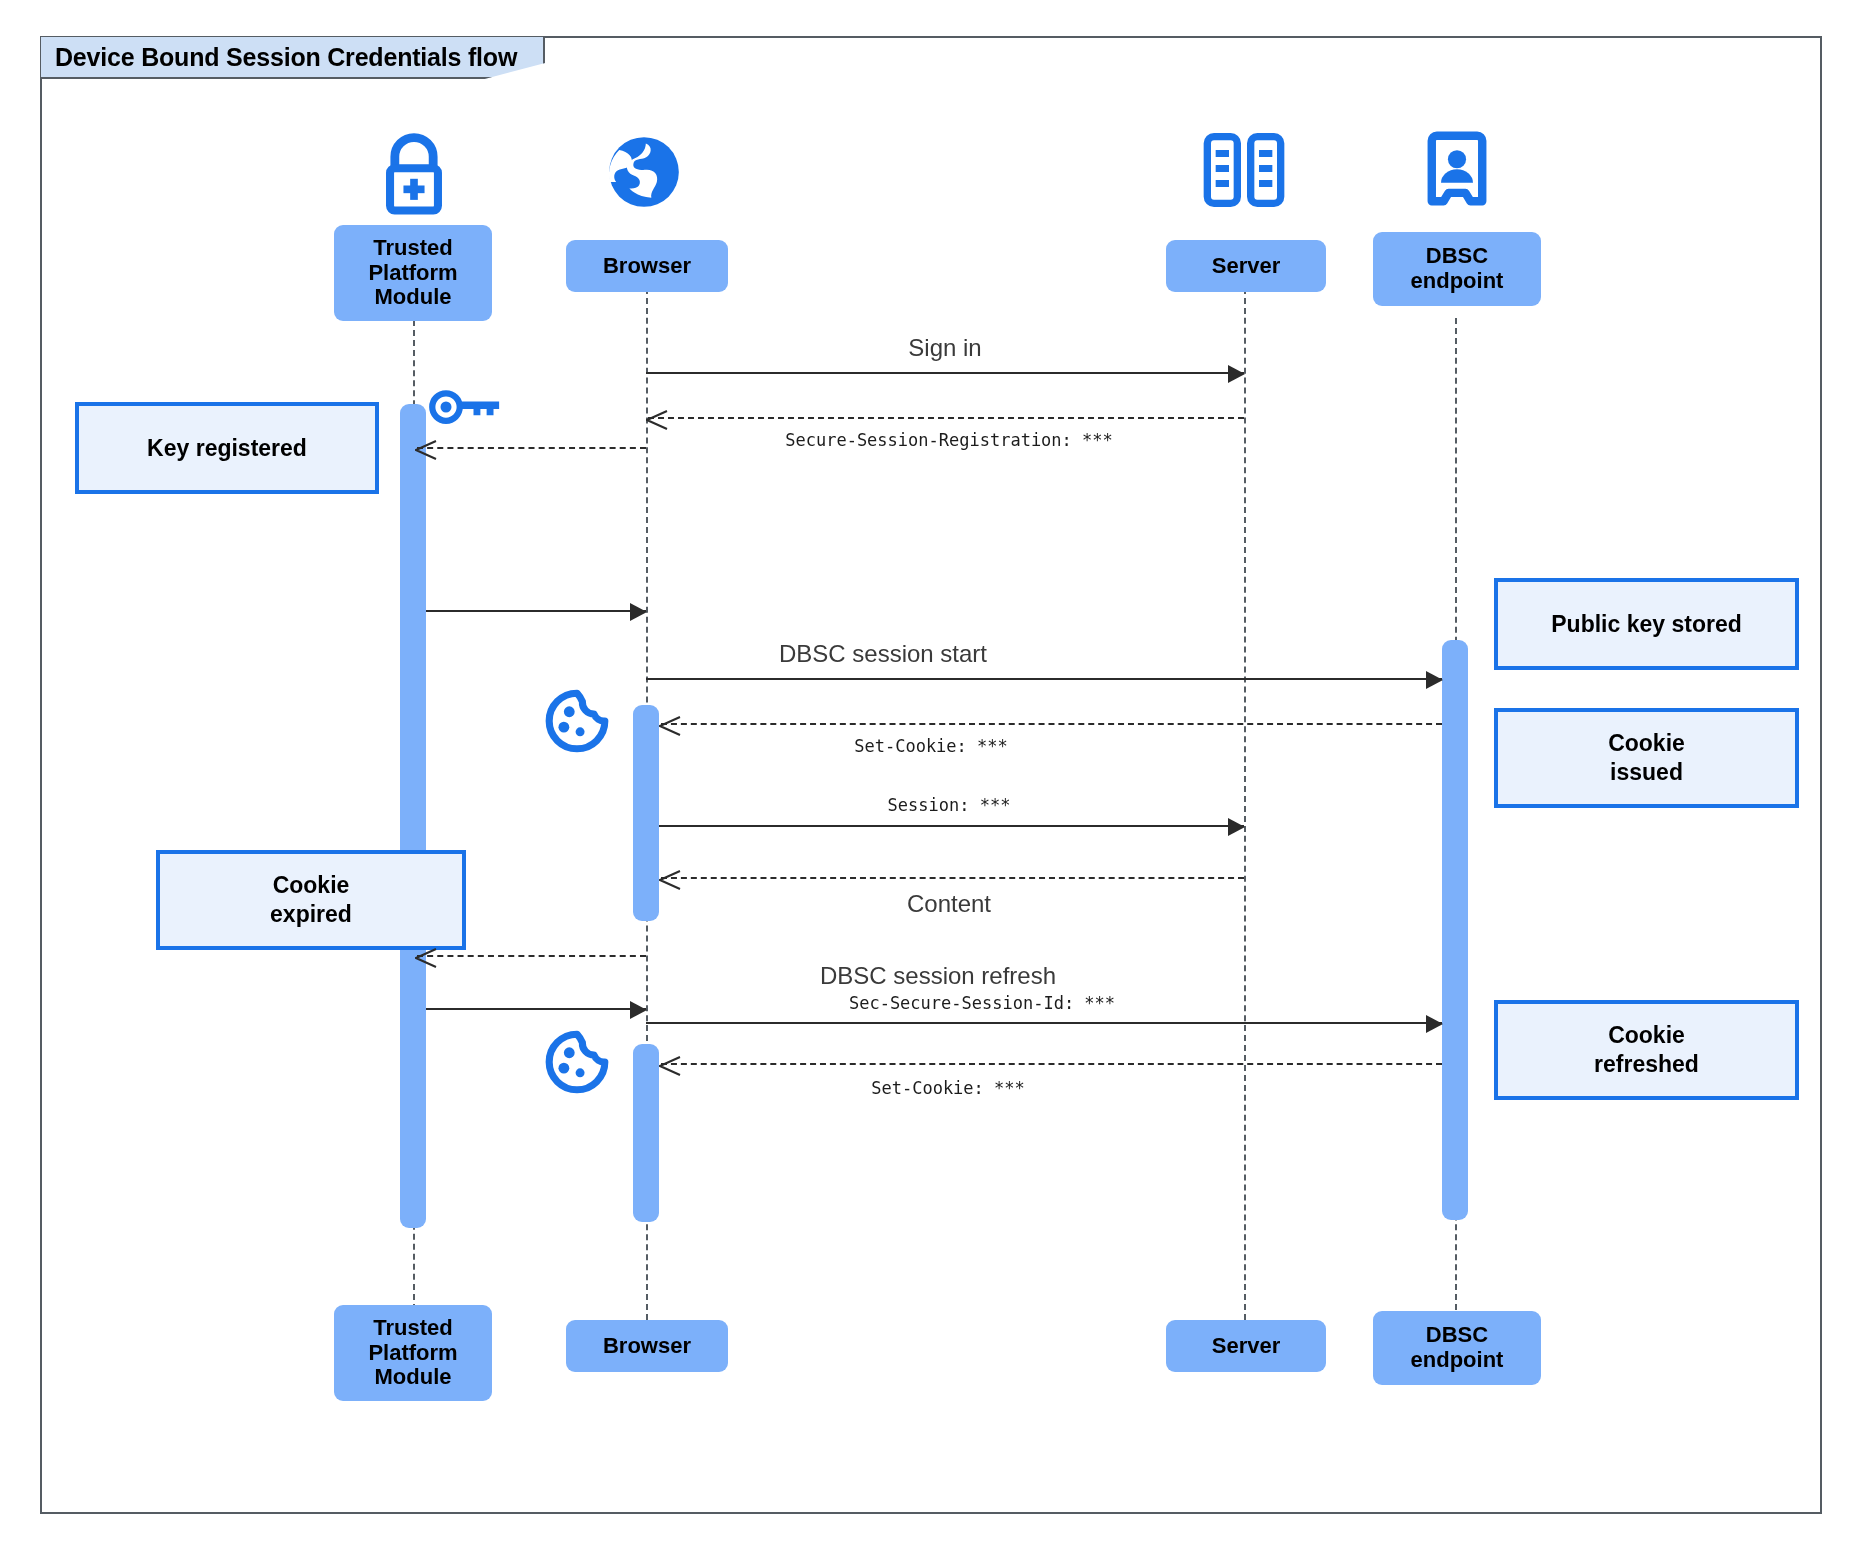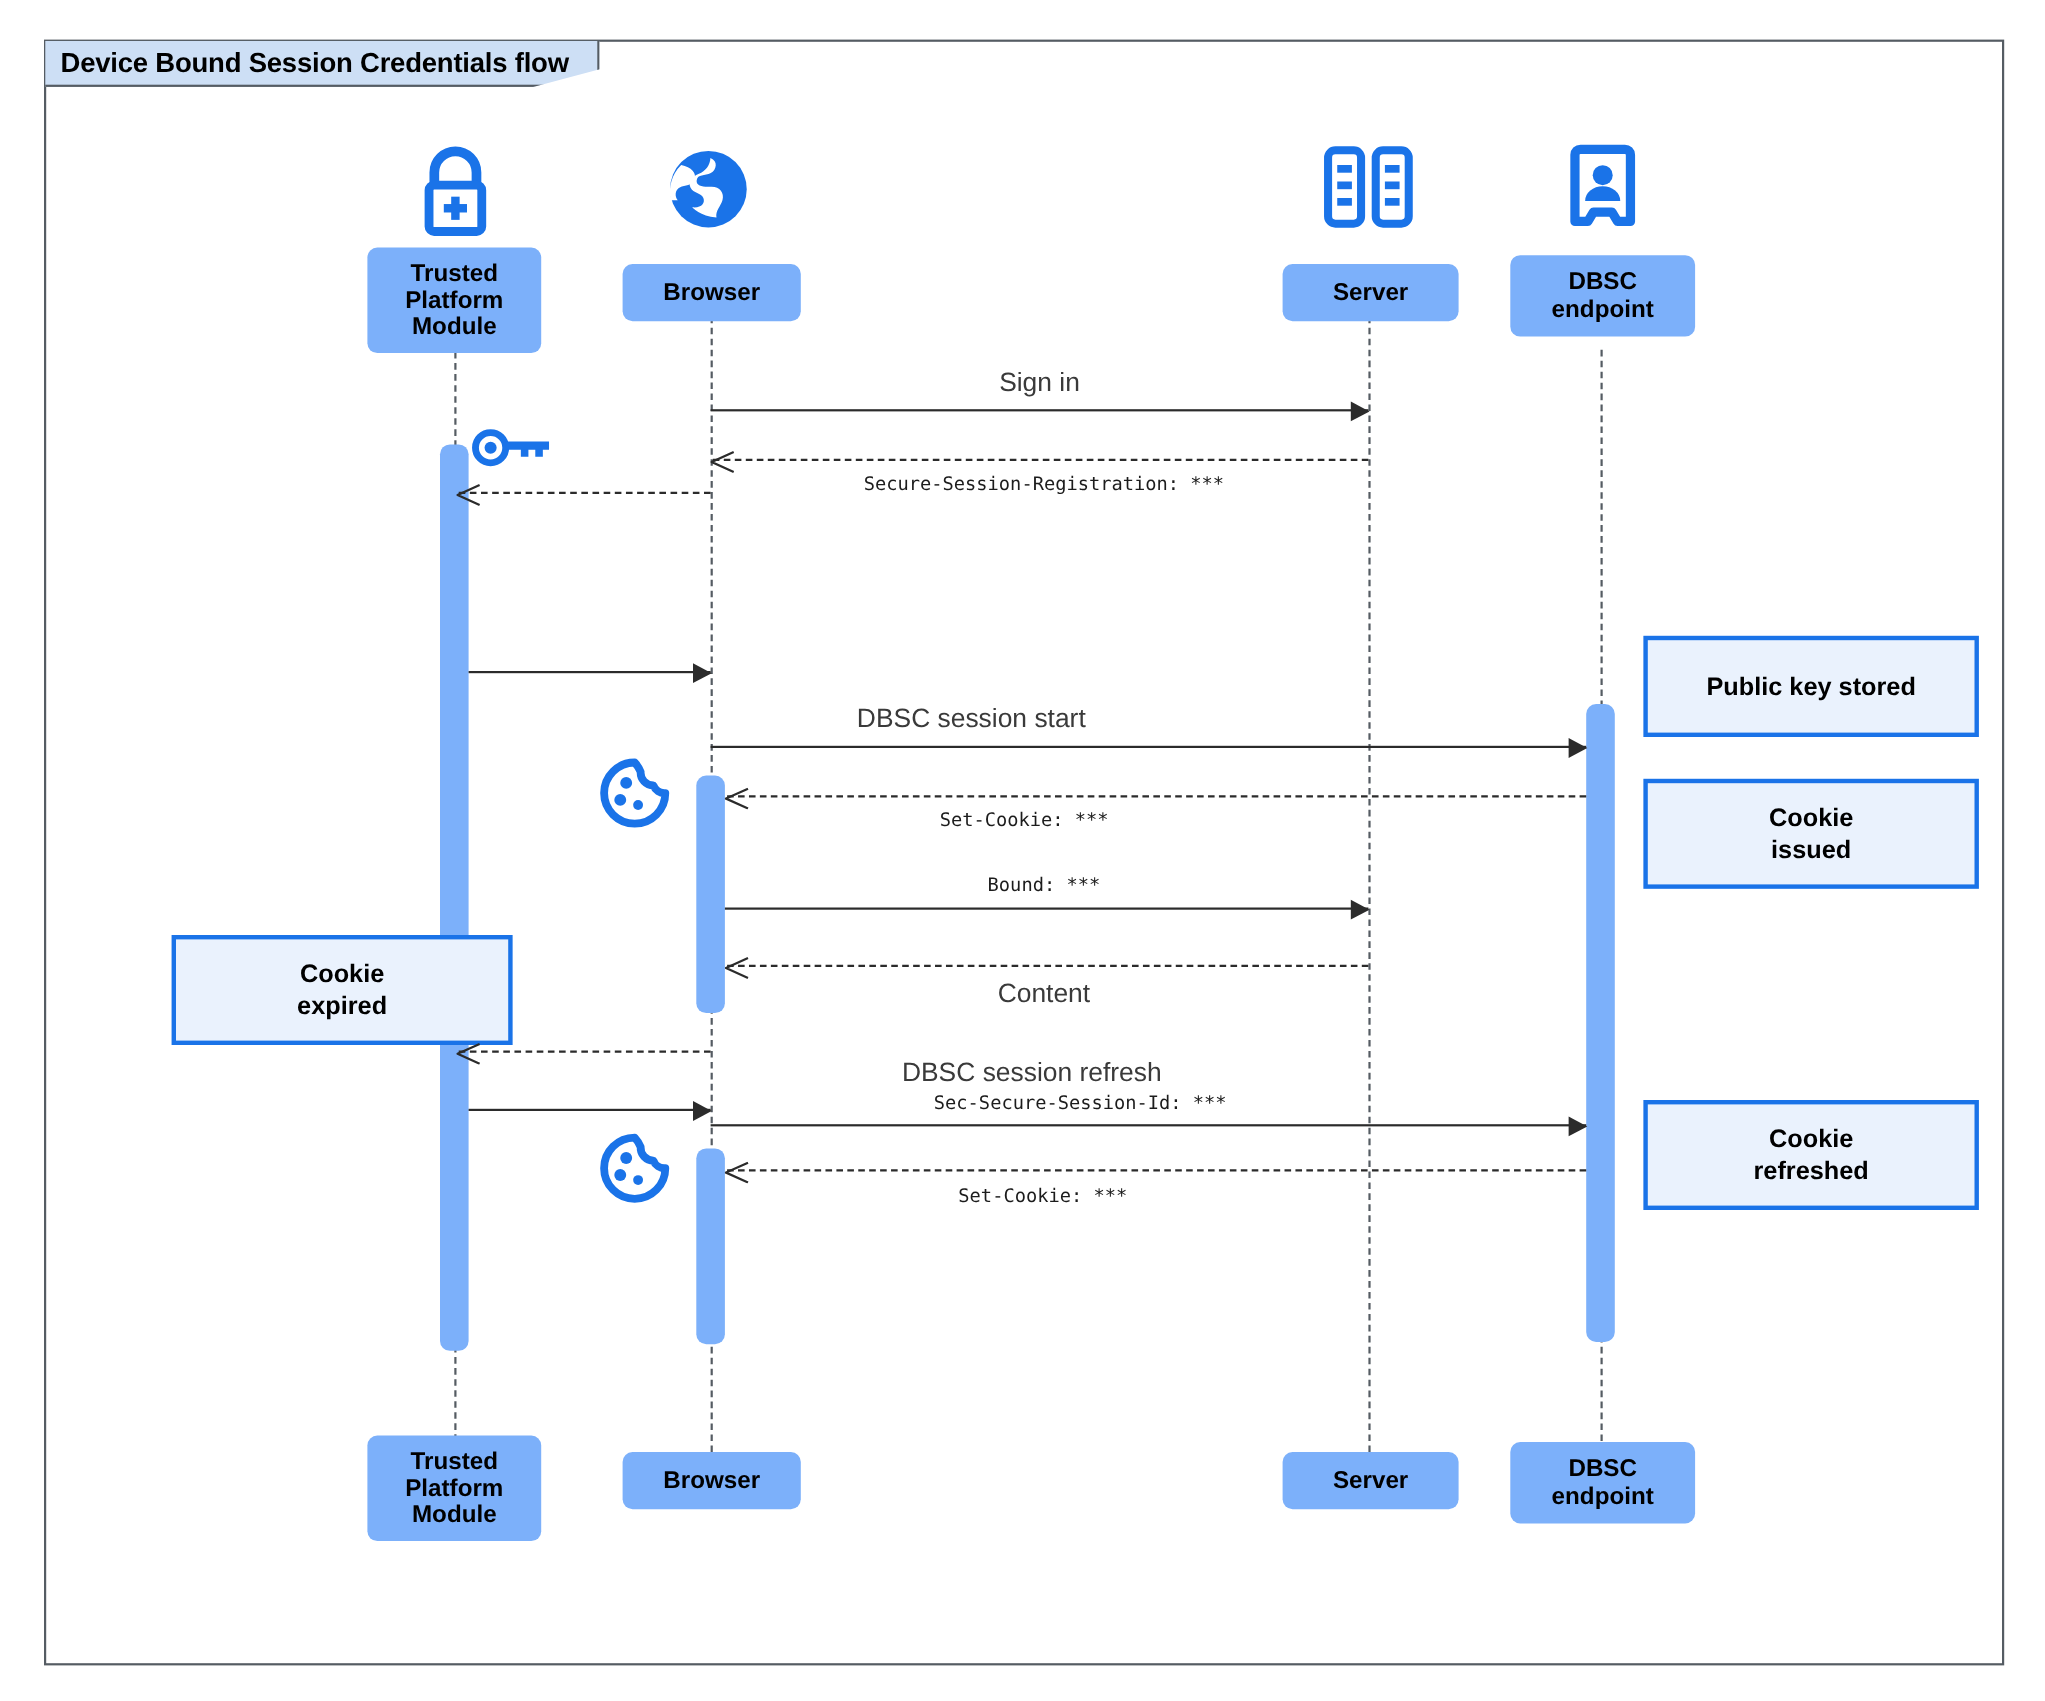--- a/index.html
+++ b/index.html
@@ -140,20 +140,23 @@
 
   <div class="icon" style="left:543px;top:1028px;">
     <svg width="68" height="68" viewBox="0 0 44 44">
       <path d="M22 4 a18 18 0 1 0 18 18 a7 7 0 0 1 -7 -4.5 a7.5 7.5 0 0 1 -7.5 -8 a18 18 0 0 0 -3.5 -5.5 z" fill="none" stroke="#1a73e8" stroke-width="4.6" stroke-linejoin="round"></path>
       <circle cx="17" cy="16" r="3.5" fill="#1a73e8"></circle>
       <circle cx="13.5" cy="26" r="3.5" fill="#1a73e8"></circle>
       <circle cx="24" cy="29" r="2.9" fill="#1a73e8"></circle>
     </svg>
   </div>
 
+  <div class="note" style="left:75px;top:402px;width:304px;height:92px;">
+    <span>Key registered</span>
+  </div>
   <div class="note" style="left:156px;top:850px;width:310px;height:100px;">
     <span>Cookie<br>expired</span>
   </div>
   <div class="note" style="left:1494px;top:578px;width:305px;height:92px;">
     <span>Public key stored</span>
   </div>
   <div class="note" style="left:1494px;top:708px;width:305px;height:100px;">
     <span>Cookie<br>issued</span>
   </div>
   <div class="note" style="left:1494px;top:1000px;width:305px;height:100px;">
@@ -193,21 +196,21 @@
 
   <div class="arrow dashed" style="left:661px;top:723px;width:781px;">
     <span class="head left open">
       <svg width="22" height="20" viewBox="0 0 22 20">
           <path d="M21 1 L1 10 L21 19" fill="none" stroke="#2b2b2b" stroke-width="2"></path>
         </svg>
     </span>
   </div>
   <div class="lbl mono ctr" style="left:931px;top:736px;">Set-Cookie: ***</div>
 
-  <div class="lbl mono ctr" style="left:949px;top:795px;">Bound: ***</div>
+  <div class="lbl mono ctr" style="left:949px;top:795px;">Session: ***</div>
   <div class="arrow solid" style="left:659px;top:825px;width:585px;">
     <span class="head right filled"></span>
   </div>
 
   <div class="arrow dashed" style="left:661px;top:877px;width:583px;">
     <span class="head left open">
       <svg width="22" height="20" viewBox="0 0 22 20">
           <path d="M21 1 L1 10 L21 19" fill="none" stroke="#2b2b2b" stroke-width="2"></path>
         </svg>
     </span>

